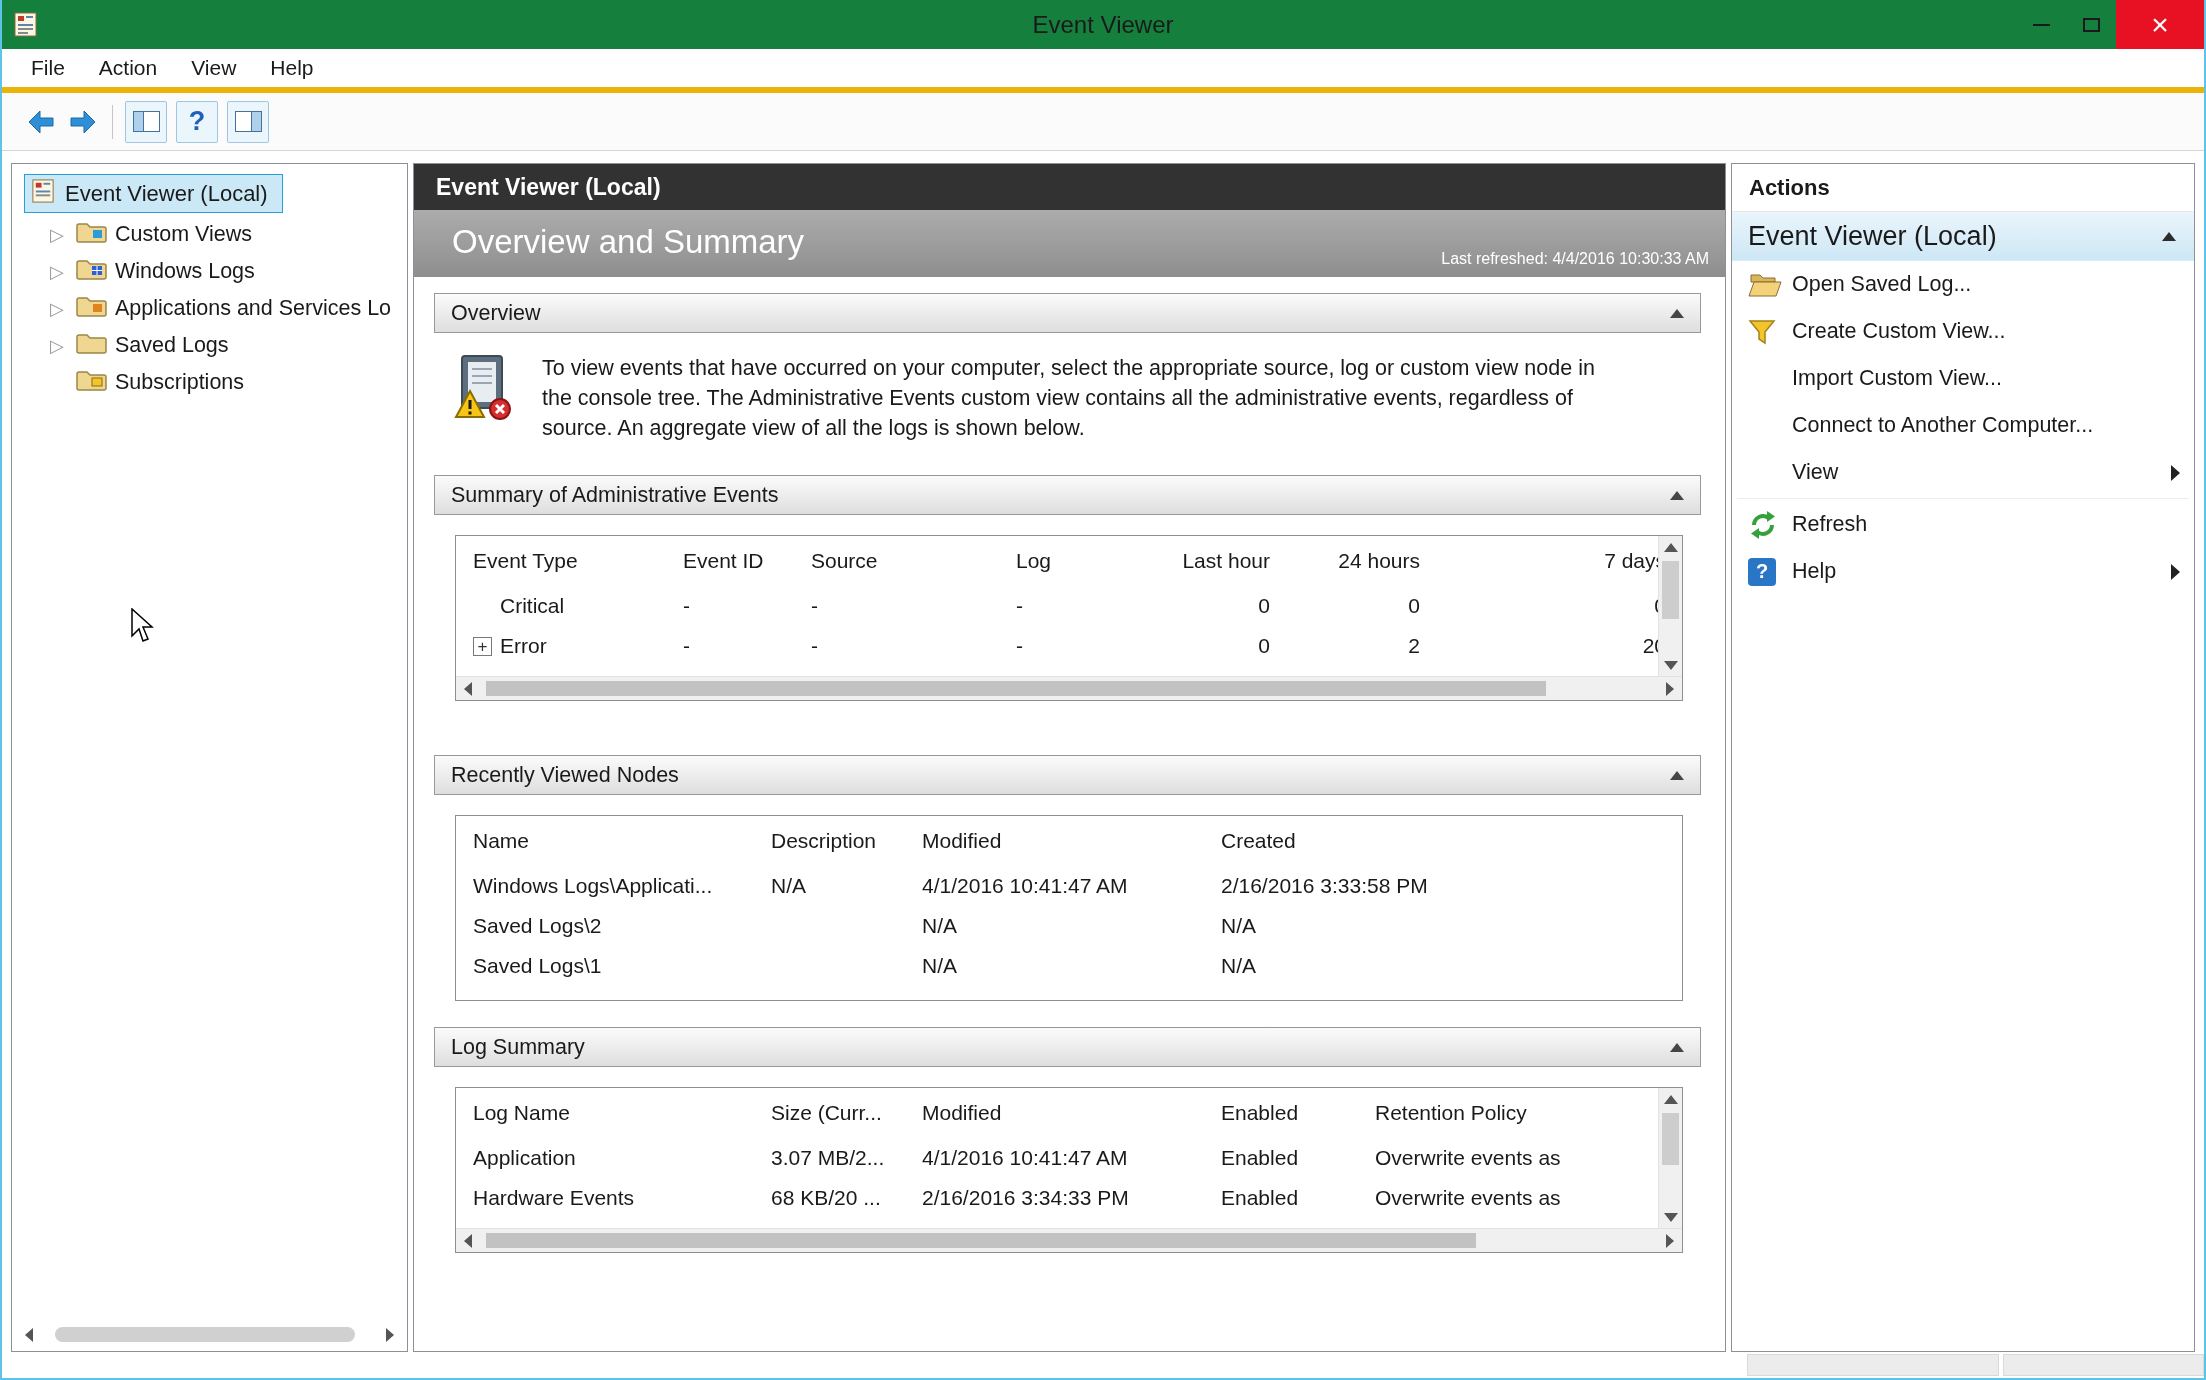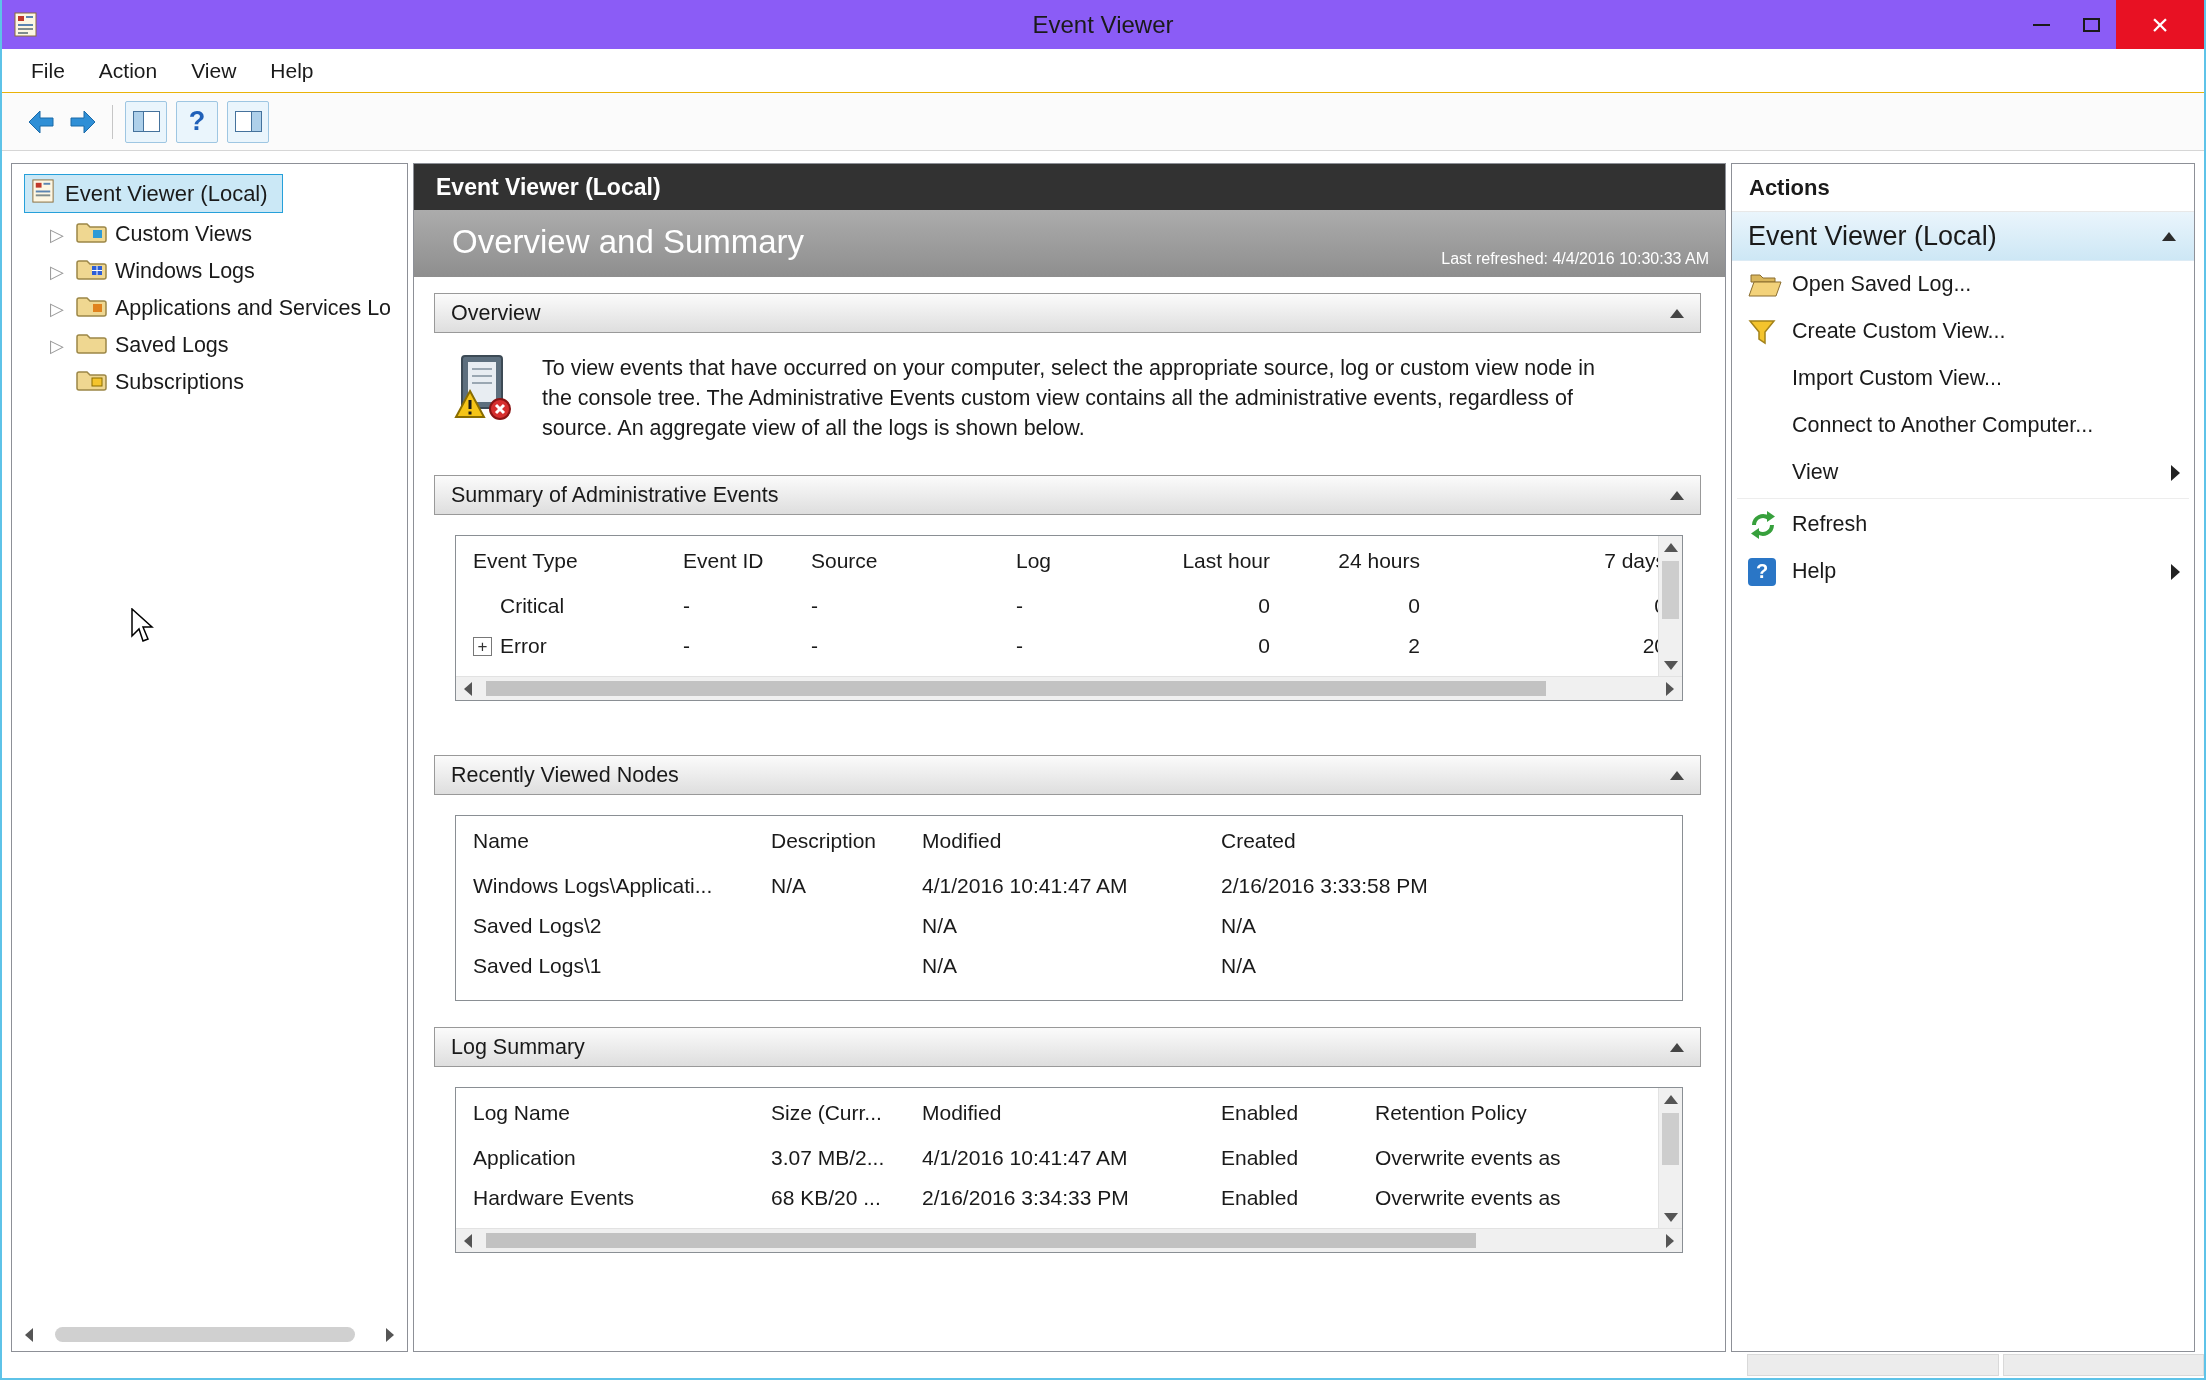--- a/index.html
+++ b/index.html
@@ -3,30 +3,30 @@
 <meta charset="utf-8">
 <style>
   html,body { margin:0; padding:0; background:#bfbfbf; }
   * { box-sizing:border-box; }
   .window {
     position:relative; width:2206px; height:1380px; background:#ffffff;
     border:2px solid #5ec3e8; border-top:none; overflow:hidden;
     font-family:"Liberation Sans","DejaVu Sans",sans-serif; color:#1a1a1a;
   }
   
-  .titlebar { height:49px; background:#8b5cf6; position:relative; display:flex; align-items:center; }
+  .titlebar { height:49px; background:#15803d; position:relative; display:flex; align-items:center; }
   .app-icon { margin-left:10px; display:flex; }
   .window-title { position:absolute; left:50%; top:50%; transform:translate(-50%,-50%); font-size:24px; }
   .win-controls { position:absolute; right:0; top:0; height:100%; display:flex; }
   .win-btn { width:50px; display:flex; align-items:center; justify-content:center; cursor:default; }
   .win-btn.close { width:88px; background:#e81123; color:#fff; font-size:30px; line-height:30px; }
   .glyph-min { width:17px; height:2px; background:#1a1a1a; }
   .glyph-max { width:17px; height:14px; border:2px solid #1a1a1a; background:transparent; }
   
-  .menubar { height:44px; background:#fff; border-bottom:1px solid #eab308; display:flex; align-items:center; padding-left:12px; }
+  .menubar { height:44px; background:#fff; border-bottom:6px solid #eab308; display:flex; align-items:center; padding-left:12px; }
   .menu-item { padding:0 17px; font-size:21px; height:100%; display:flex; align-items:center; }
   
   .toolbar { height:58px; background:#fbfbfb; border-bottom:1px solid #d6d6d6; display:flex; align-items:center; padding-left:24px; }
   .tb-arrow { display:flex; margin-right:8px; }
   .tb-sep { width:1px; height:34px; background:#c6c6c6; margin:0 12px 0 6px; }
   .tb-btn { width:42px; height:42px; border:1px solid #9ec6e2; background:#eaf5fc; border-radius:2px;
             display:flex; align-items:center; justify-content:center; margin-right:9px; }
   .pane-ico { width:27px; height:21px; border:1px solid #45729c; background:#fff; display:flex; }
   .pane-ico .fill-left  { width:10px; background:#aed0ea; border-right:1px solid #45729c; }
   .pane-ico .fill-right { width:10px; margin-left:auto; background:#aed0ea; border-left:1px solid #45729c; }

